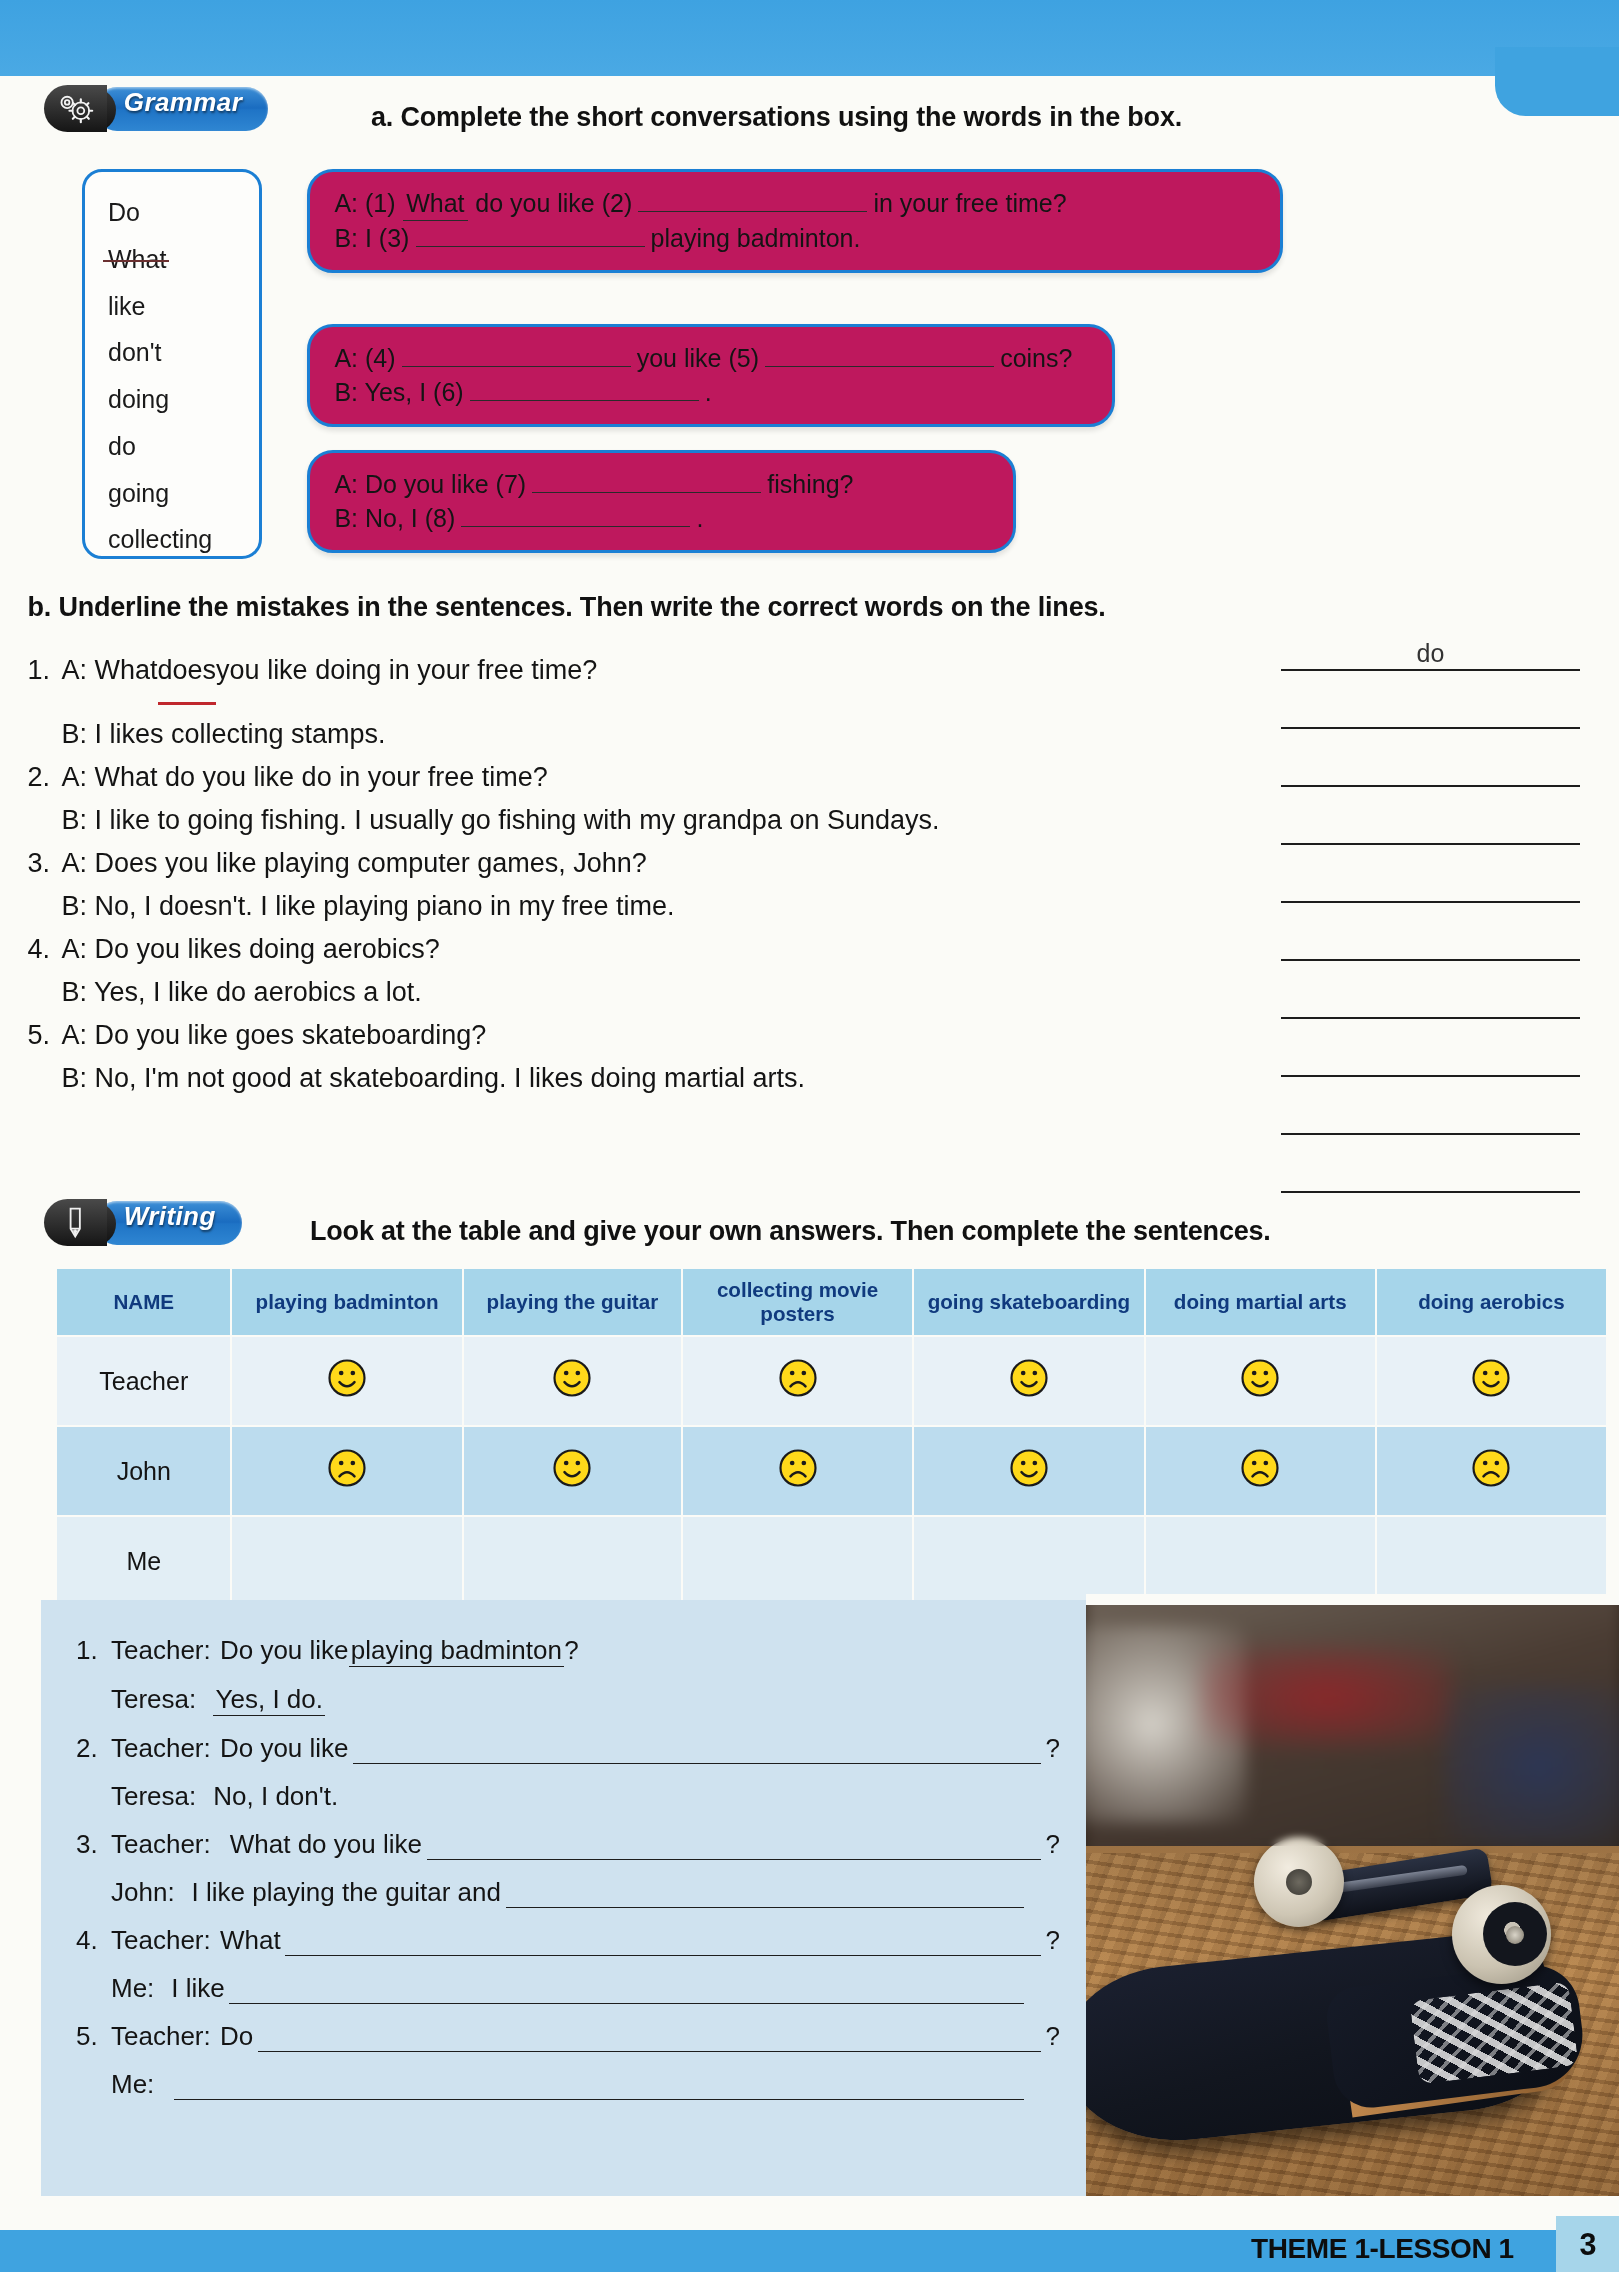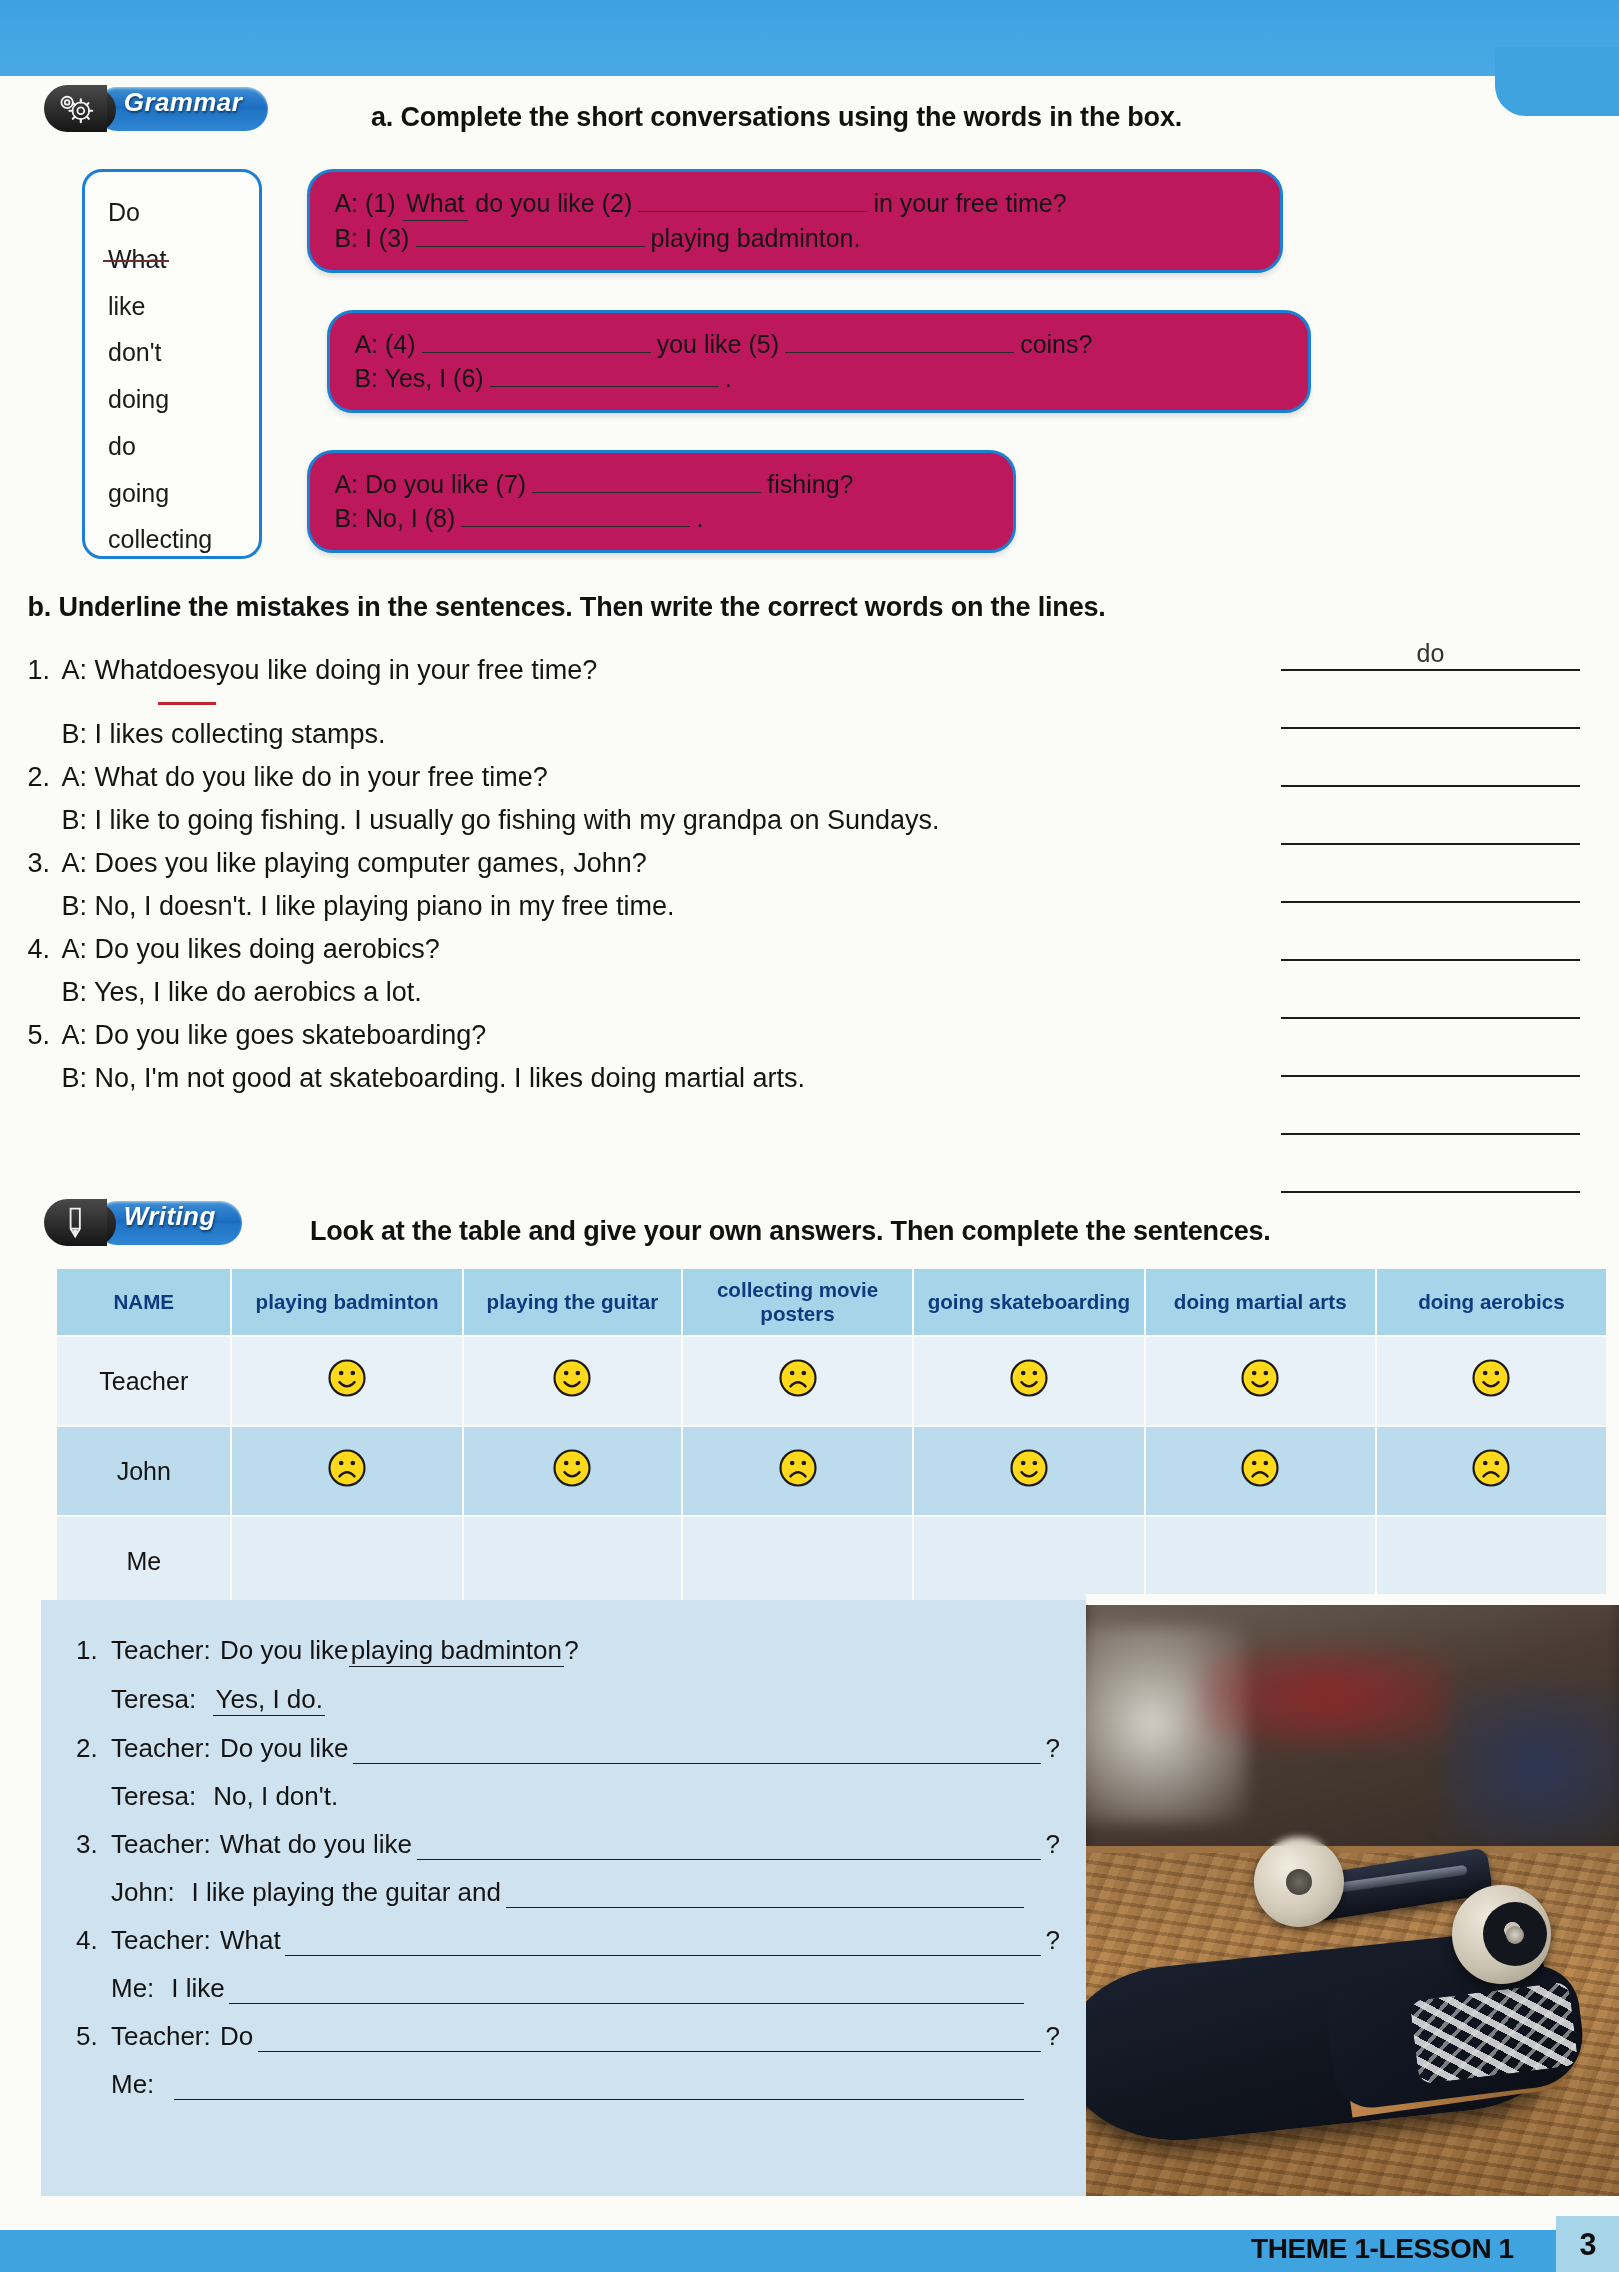--- a/index.html
+++ b/index.html
@@ -438,21 +438,21 @@
     <span class="blank" style="width:229px;"></span>
     <span>in your free time?</span>
   </div>
   <div class="bubble-line">
     <span>B: I (3)</span>
     <span class="blank" style="width:229px;"></span>
     <span>playing badminton.</span>
   </div>
 </div>
 
-<div class="bubble" style="left:307px; top:310px; width:984px;margin-left:20px;">
+<div class="bubble" style="left:307px; top:324px; width:808px;">
   <div class="bubble-line">
     <span>A: (4)</span>
     <span class="blank" style="width:229px;"></span>
     <span>you like (5)</span>
     <span class="blank" style="width:229px;"></span>
     <span>coins?</span>
   </div>
   <div class="bubble-line">
     <span>B: Yes, I (6)</span>
     <span class="blank" style="width:229px;"></span>
@@ -703,21 +703,21 @@
   </div>
   <div class="ex-row">
     <span class="ex-indent"></span>
     <span class="ex-speaker">Teresa:</span>
     <span style="margin-left:17px;">No, I don't.</span>
   </div>
 
   <div class="ex-row" style="width:984px;">
     <span class="ex-num">3.</span>
     <span class="ex-speaker">Teacher:</span>
-    <span style="margin-left:9px;">What do you like</span>
+    <span style="margin-left:19px;">What do you like</span>
     <span class="ex-blank"></span>
     <span>?</span>
   </div>
   <div class="ex-row" style="width:953px;">
     <span class="ex-indent"></span>
     <span class="ex-speaker">John:</span>
     <span style="margin-left:17px;">I like playing the guitar and</span>
     <span class="ex-blank"></span>
   </div>
 

